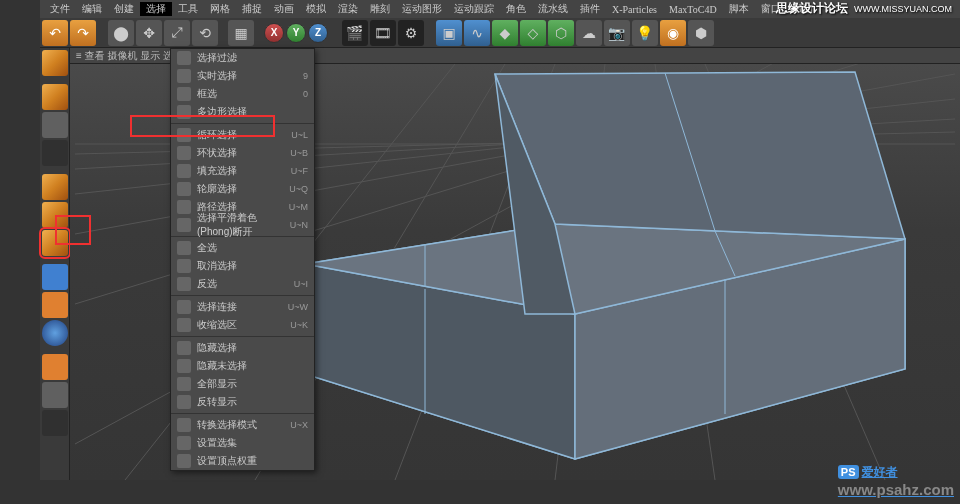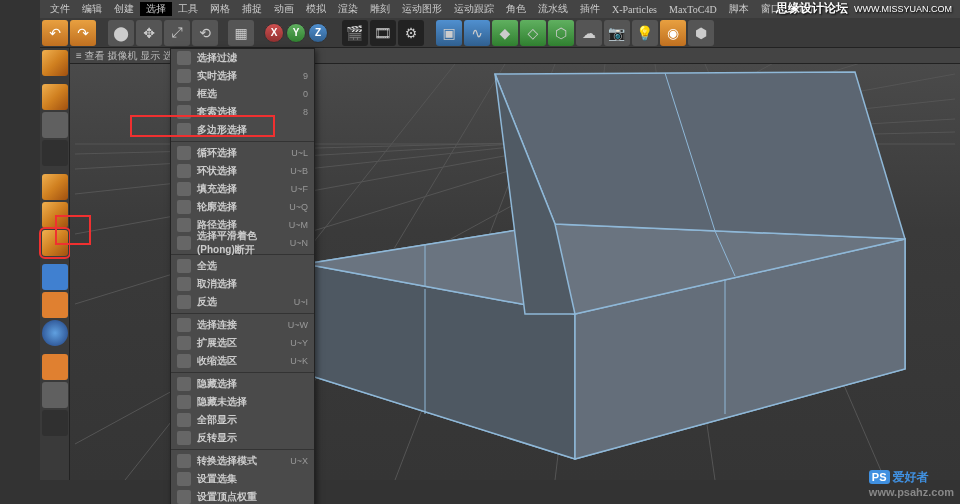--- a/index.html
+++ b/index.html
@@ -25,28 +25,28 @@
 .lbtn.bluecirc { background: radial-gradient(circle,#60a0e0,#204080); border-radius: 50%; }
 .lbtn.gray { background: #606060; }
 .lbtn.orange2 { background: #e08030; }
 .lbtn.dark { background: #303030; }
 .viewport-area { flex: 1; display: flex; flex-direction: column; }
 .viewhdr { height: 16px; background: #444; font-size: 10px; color: #bbb; display: flex; align-items: center; padding: 0 6px; gap: 10px; border-bottom: 1px solid #222; }
 .viewport { flex: 1; background: linear-gradient(#4a4a4a 0%, #3a3a3a 40%, #353535 100%); position: relative; overflow: hidden; }
 .dropdown { position: absolute; left: 130px; top: 48px; width: 145px; background: #4a4a4a; border: 1px solid #222; font-size: 10px; color: #ccc; z-index: 100; box-shadow: 2px 2px 6px rgba(0,0,0,0.5); }
 .ditem { display: flex; align-items: center; height: 18px; padding: 0 6px; gap: 6px; }
 .ditem .ic { width: 14px; height: 14px; background: #666; border-radius: 2px; flex-shrink: 0; }
-.ditem .lbl { flex: 1; font-weight: bold; }
+.ditem .lbl { flex: 1; }
 .ditem .sc { color: #999; font-size: 9px; }
 .dsep { height: 1px; background: #333; margin: 2px 0; }
 .redbox1 { position: absolute; border: 2px solid #f03030; left: 130px; top: 115px; width: 145px; height: 22px; z-index: 101; pointer-events: none; }
 .redbox2 { position: absolute; border: 2px solid #f03030; left: 55px; top: 215px; width: 36px; height: 30px; z-index: 101; pointer-events: none; }
 .wm1 { position: absolute; right: 8px; top: 0; font-size: 12px; color: #fff; font-weight: bold; text-shadow: 1px 1px 2px #000; }
 .wm1 small { font-size: 9px; font-weight: normal; margin-left: 6px; }
-.wm2 { position: absolute; right: 6px; bottom: 6px; font-size: 12px; color: #4090e0; font-weight: bold; }
+.wm2 { position: absolute; right: 6px; bottom: 6px; font-size: 12px; color: #4090e0; font-weight: bold; text-decoration: underline; }
 .wm2 .ps { color: #fff; background: #4090e0; padding: 1px 3px; border-radius: 3px; margin-right: 3px; font-size: 11px; }
 svg.model { position: absolute; left: 0; top: 0; width: 100%; height: 100%; }
 </style>
 </head>
 <body>
 
 <div class="frame">
   <div class="menubar" id="menubar">
       <span>文件</span>
       <span>编辑</span>
@@ -173,25 +173,20 @@
         <div class="lbl">实时选择</div>
         <div class="sc">9</div>
       </div>
       <div class="ditem">
         <div class="ic"></div>
         <div class="lbl">框选</div>
         <div class="sc">0</div>
       </div>
       <div class="ditem">
         <div class="ic"></div>
-        <div class="lbl">套索选择</div>
-        <div class="sc">8</div>
-      </div>
-      <div class="ditem">
-        <div class="ic"></div>
         <div class="lbl">多边形选择</div>
         <div class="sc"></div>
       </div>
       <div class="dsep"></div>
       <div class="ditem">
         <div class="ic"></div>
         <div class="lbl">循环选择</div>
         <div class="sc">U~L</div>
       </div>
       <div class="ditem">
@@ -233,25 +228,20 @@
       <div class="ditem">
         <div class="ic"></div>
         <div class="lbl">反选</div>
         <div class="sc">U~I</div>
       </div>
       <div class="dsep"></div>
       <div class="ditem">
         <div class="ic"></div>
         <div class="lbl">选择连接</div>
         <div class="sc">U~W</div>
-      </div>
-      <div class="ditem">
-        <div class="ic"></div>
-        <div class="lbl">扩展选区</div>
-        <div class="sc">U~Y</div>
       </div>
       <div class="ditem">
         <div class="ic"></div>
         <div class="lbl">收缩选区</div>
         <div class="sc">U~K</div>
       </div>
       <div class="dsep"></div>
       <div class="ditem">
         <div class="ic"></div>
         <div class="lbl">隐藏选择</div>
@@ -292,14 +282,14 @@
 </div>
 
 <div class="redbox1"></div>
 <div class="redbox2"></div>
 
 <div class="wm1">
   <span>思缘设计论坛</span><small>WWW.MISSYUAN.COM</small>
 </div>
 <div class="wm2">
   <span class="ps">PS</span><span>爱好者</span>
-  <div style="font-size:11px;color:#888;text-align:right">www.psahz.com</div>
+  <div style="font-size:15px;color:#888;text-align:right">www.psahz.com</div>
 </div>
 
 </body></html>

